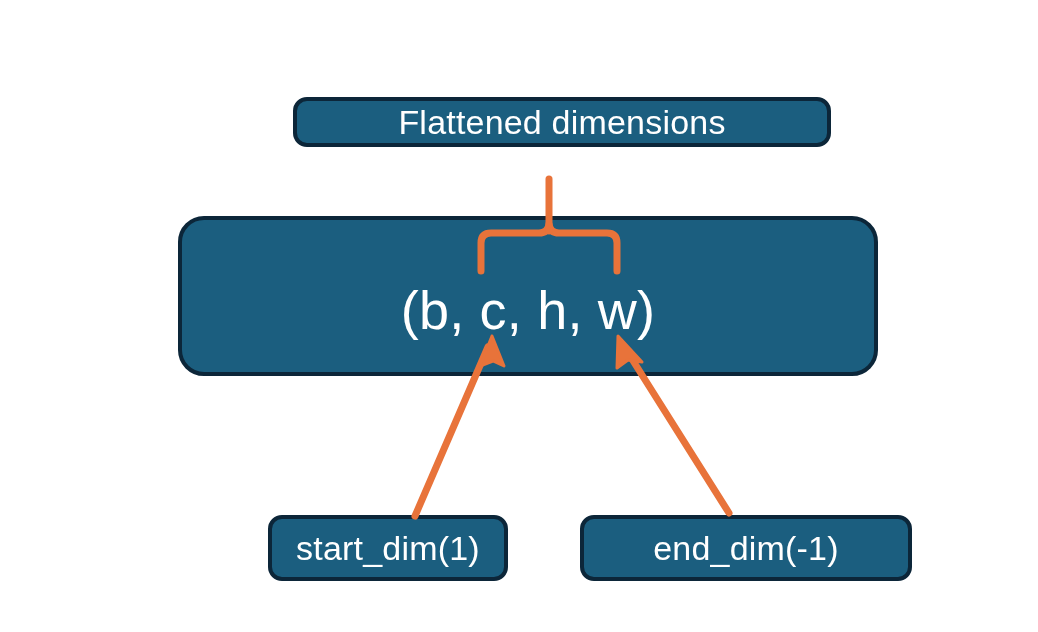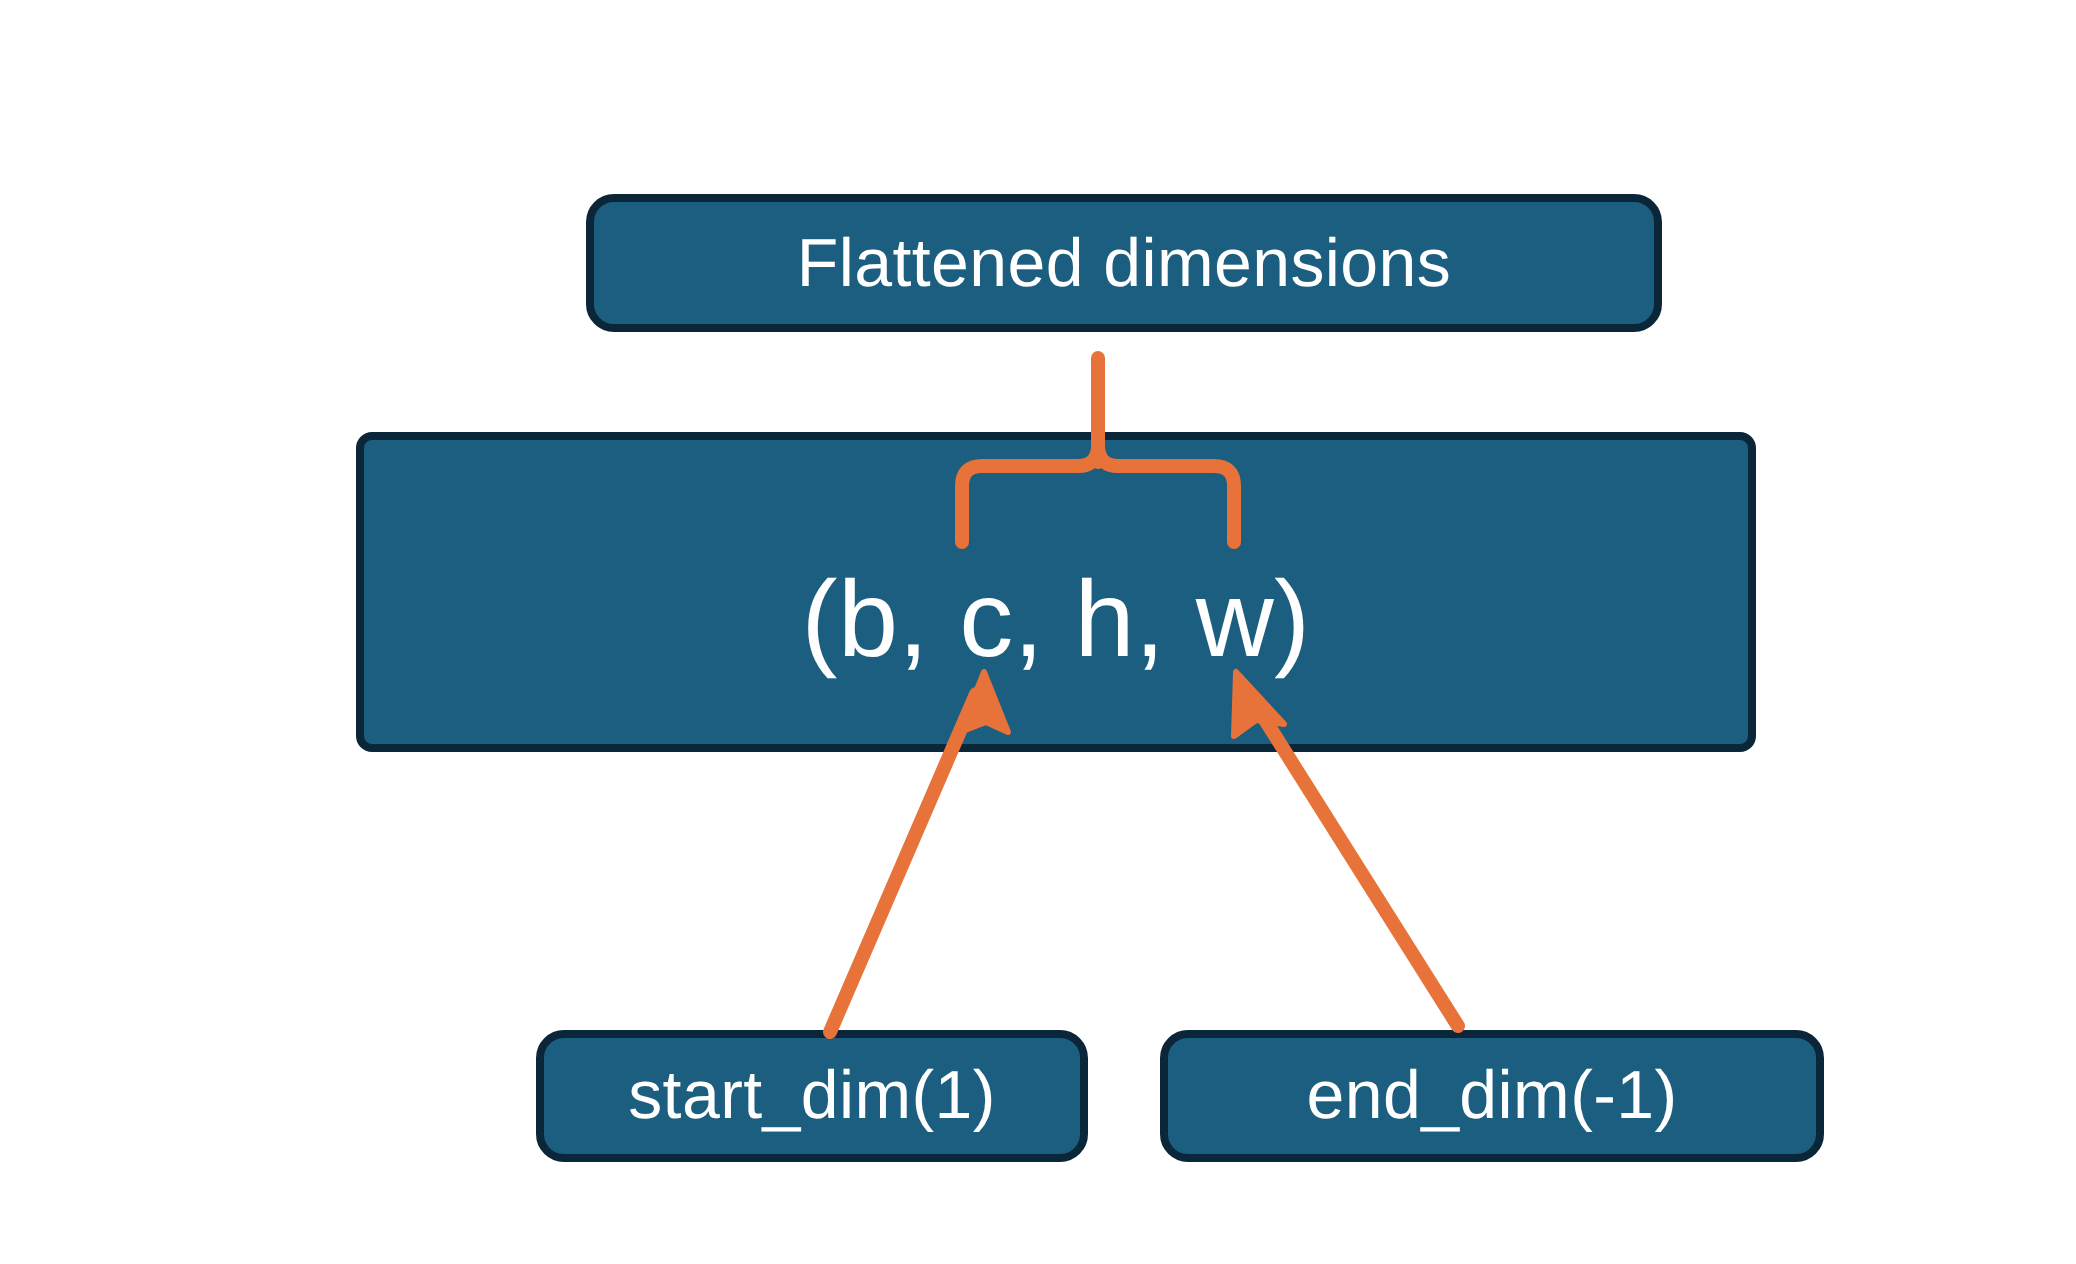--- a/index.html
+++ b/index.html
@@ -37,42 +37,42 @@
     color: #ffffff;
     font-weight: 400;
     letter-spacing: 0.2px;
   }
 
   
   #node-flattened {
     left: 293px;
     top: 97px;
     width: 538px;
-    height: 69px;
+    height: 50px;
     border-radius: 14px;
   }
   #node-flattened .node-label { font-size: 34px; }
 
   #node-shape {
     left: 178px;
     top: 216px;
     width: 700px;
     height: 160px;
-    border-radius: 8px;
+    border-radius: 26px;
   }
   #node-shape .node-label {
     font-size: 54px;
     position: relative;
     top: 14px;
   }
 
   #node-start-dim {
     left: 268px;
     top: 515px;
-    width: 276px;
+    width: 240px;
     height: 66px;
     border-radius: 14px;
   }
   #node-start-dim .node-label { font-size: 34px; }
 
   #node-end-dim {
     left: 580px;
     top: 515px;
     width: 332px;
     height: 66px;

